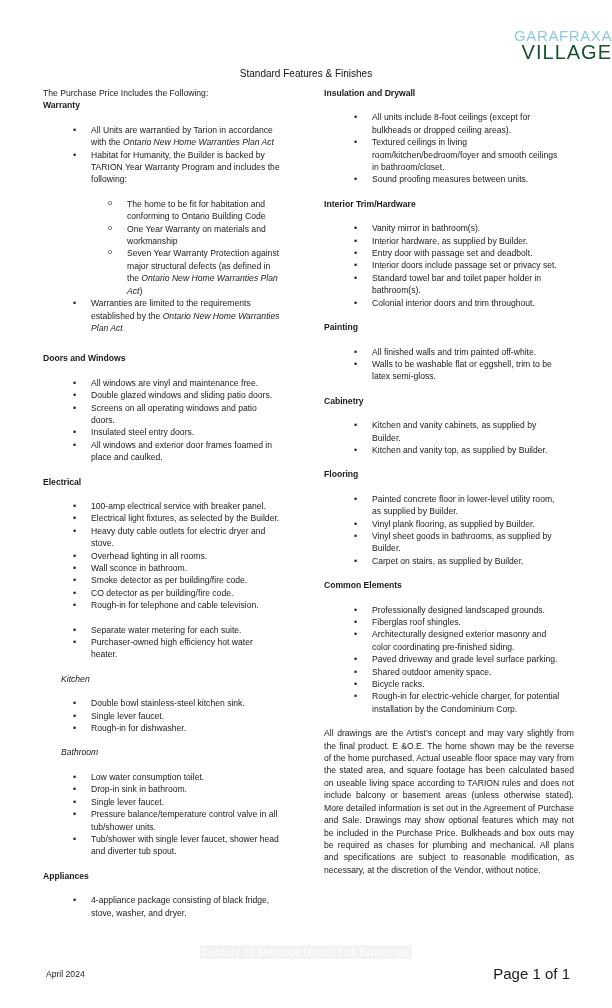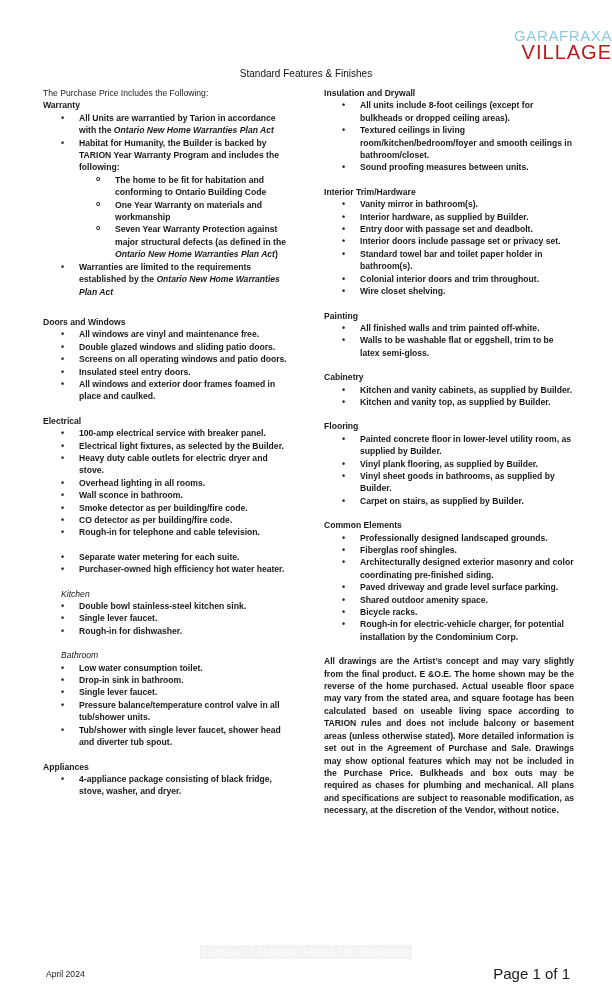--- a/index.html
+++ b/index.html
@@ -3,37 +3,37 @@
   <meta charset="utf-8">
   <style>
     html, body { margin: 0; padding: 0; background: #ffffff; }
     body {
       width: 612px; height: 1008px; position: relative; overflow: hidden;
       font-family: "Liberation Sans", "DejaVu Sans", sans-serif;
       color: #1a1a1a; font-size: 8.6px; line-height: 12.4px;
     }
     .logo { position: absolute; top: 28px; left: 0; width: 612px; text-align: right; }
     .logo-line1 { font-size: 15px; letter-spacing: 0.6px; color: #8ec9df; line-height: 15px; font-weight: normal; }
-    .logo-line2 { font-size: 20px; letter-spacing: 1px; color: #b91c1c; line-height: 20px; margin-top: -1px; }
+    .logo-line2 { font-size: 20px; letter-spacing: 1px; color: #14532d; line-height: 20px; margin-top: -1px; }
     .doc-title { position: absolute; top: 68px; left: 0; width: 612px; text-align: center; font-size: 10px; color: #111; }
     .col { position: absolute; top: 87px; }
     .col-left { left: 43px; width: 250px; }
     .col-right { left: 324px; width: 250px; }
     .intro { margin: 0; }
     .section { margin-bottom: 12px; }
     .section-title { font-weight: bold; margin: 0; }
-    ul { margin: 0; padding: 0; list-style: none; font-weight: bold; }
+    ul { margin: 12px; padding: 0; list-style: none; }
     li.b1 { position: relative; padding-left: 36px; }
     li.b1::before { content: "\2022"; position: absolute; left: 18px; top: 0; font-size: 9px; }
     ul.sub { margin: 0; }
     li.b2 { position: relative; padding-left: 72px; }
     li.b2::before { content: "o"; position: absolute; left: 53px; top: -1px; font-size: 7px; }
     .subhead { font-style: italic; padding-left: 18px; margin-top: 12px; }
     em { font-style: italic; }
-    .disclaimer { text-align: justify; margin-top: 12px; font-weight: bold; }
+    .disclaimer { text-align: justify; margin-top: 12px; }
     .watermark { position: absolute; top: 946px; left: 0; width: 612px; text-align: center; }
     .watermark span { background: #f3f3f3; color: #fbfbfb; font-size: 11px; padding: 1px 2px; }
     .footer-left { position: absolute; top: 968px; left: 46px; font-size: 8.6px; }
     .footer-right { position: absolute; top: 968px; right: 42px; font-size: 15px; }
   </style>
 </head>
 <body>
 
 <div class="logo">
   <div class="logo-line1">GARAFRAXA</div>
@@ -127,21 +127,20 @@
 
   <div class="section">
     <p class="section-title">Interior Trim/Hardware</p>
     <ul>
       <li class="b1">Vanity mirror in bathroom(s).</li>
       <li class="b1">Interior hardware, as supplied by Builder.</li>
       <li class="b1">Entry door with passage set and deadbolt.</li>
       <li class="b1">Interior doors include passage set or privacy set.</li>
       <li class="b1">Standard towel bar and toilet paper holder in bathroom(s).</li>
       <li class="b1">Colonial interior doors and trim throughout.</li>
-      <li class="b1">Wire closet shelving.</li>
     </ul>
   </div>
 
   <div class="section">
     <p class="section-title">Painting</p>
     <ul>
       <li class="b1">All finished walls and trim painted off-white.</li>
       <li class="b1">Walls to be washable flat or eggshell, trim to be latex semi-gloss.</li>
     </ul>
   </div>

